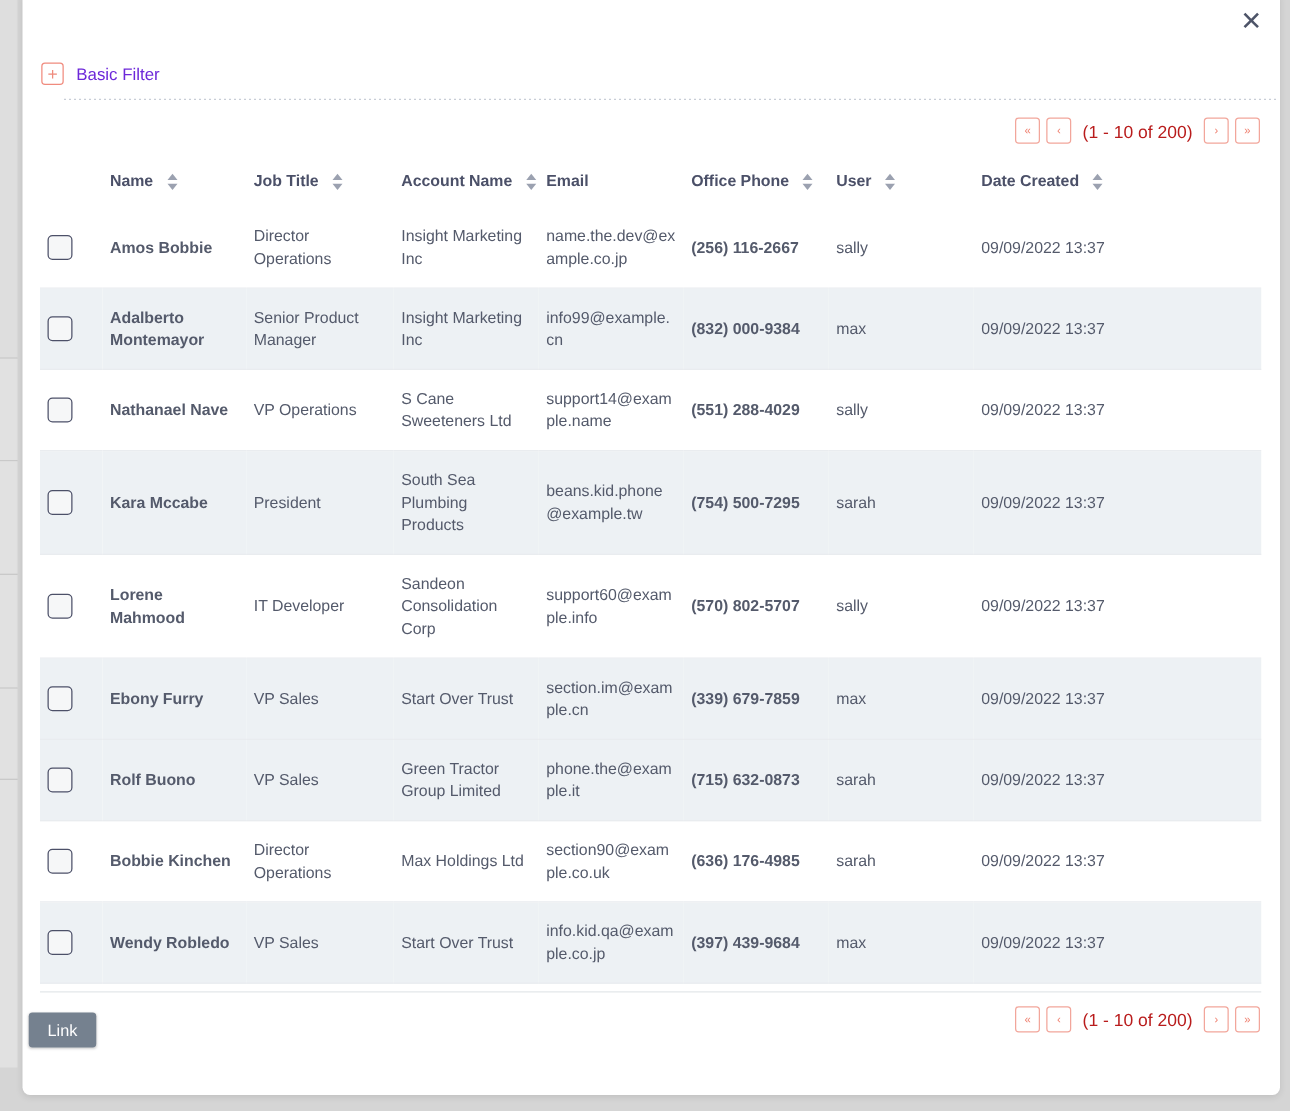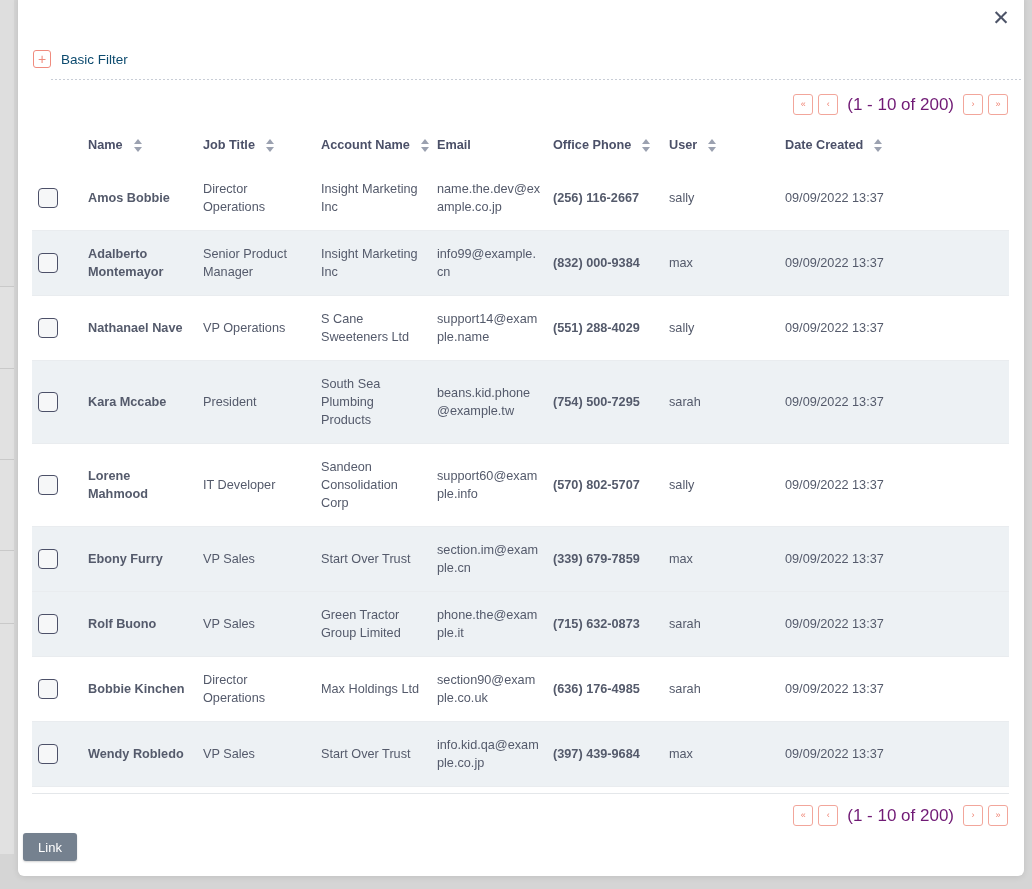--- a/index.html
+++ b/index.html
@@ -71,21 +71,21 @@
     color: #ef8b7d;
     font-size: 14px; line-height: 16px;
     text-align: center;
     background: #fff;
     cursor: pointer;
     font-family: "Liberation Sans", sans-serif;
   }
   .filter-label {
     margin-left: 10px;
     font-size: 13.5px;
-    color: #0c4a6e;
+    color: #6d28d9;
     font-weight: 400;
     text-align: right;
   }
   .dotted-divider {
     position: absolute;
     left: 33px; top: 85px;
     width: 972px; height: 1px;
     background-image: repeating-linear-gradient(to right, #c8cdd6 0 2px, transparent 2px 4px);
   }
 
@@ -105,22 +105,22 @@
     background: #fff;
     color: #ef7f6e;
     font-size: 9px;
     line-height: 19px;
     text-align: center;
     cursor: pointer;
     font-family: "Liberation Sans", sans-serif;
     padding: 0;
   }
   .pg-count {
-    font-size: 17px;
-    color: #701a75;
+    font-size: 14px;
+    color: #b91c1c;
     margin: 0 4px;
     white-space: nowrap;
   }
 
   
   .table-wrap {
     position: absolute;
     left: 14px; top: 138px;
     width: 977px;
   }
@@ -184,21 +184,21 @@
   col.w-job   { width: 118px; }
   col.w-acct  { width: 116px; }
   col.w-email { width: 116px; }
   col.w-phone { width: 116px; }
   col.w-user  { width: 116px; }
   col.w-date  { width: 230px; }
 
   
   .link-btn {
     position: absolute;
-    left: 5px; top: 839px;
+    left: 5px; top: 816px;
     width: 54px; height: 28px;
     background: #75818f;
     color: #ffffff;
     border: none;
     border-radius: 3px;
     font-size: 13px;
     font-family: "Liberation Sans", sans-serif;
     cursor: pointer;
     box-shadow: 0 1px 2px rgba(0,0,0,0.18);
   }

